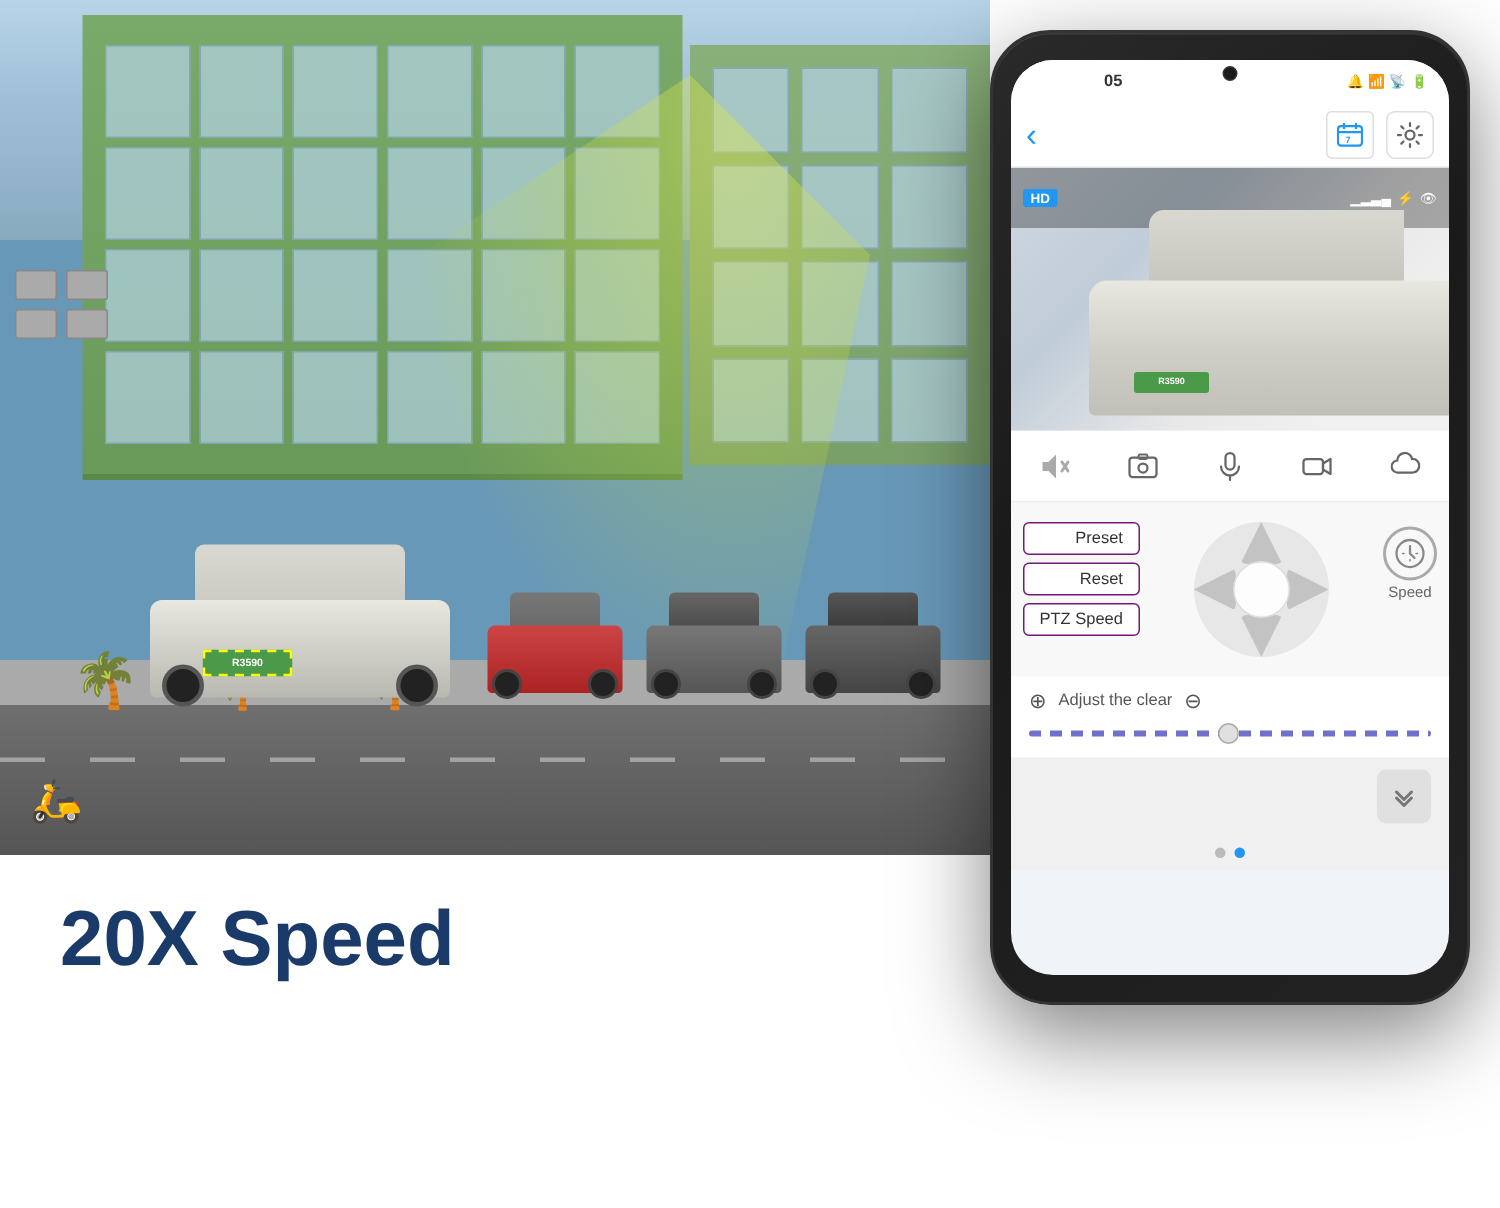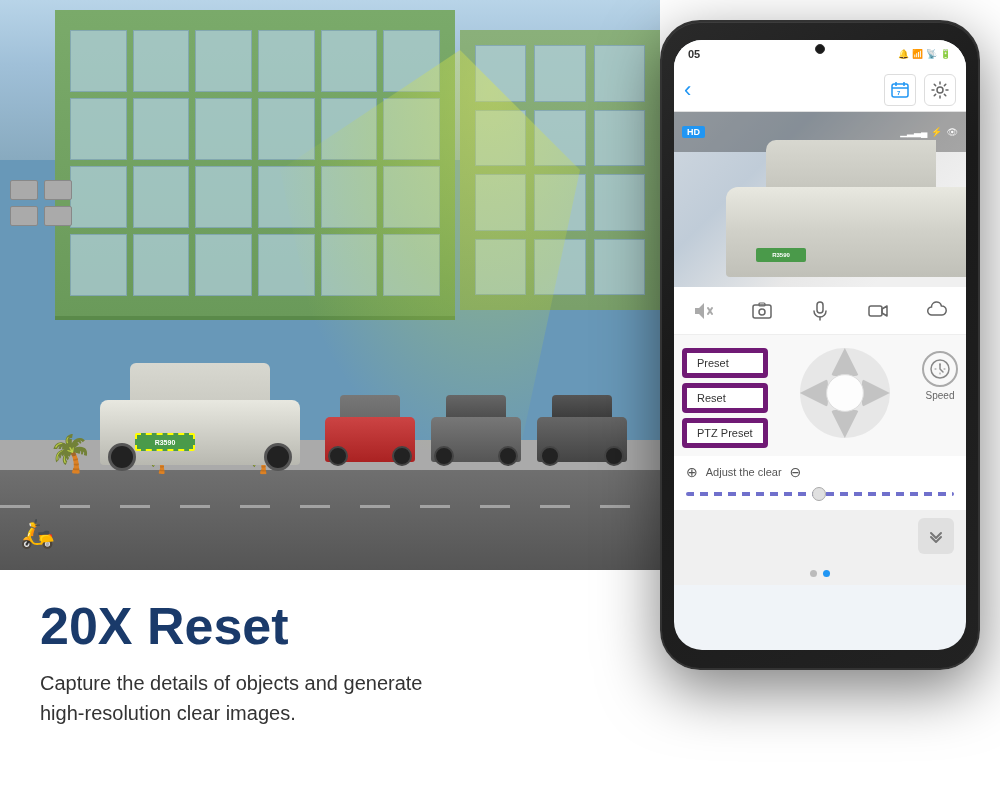--- a/index.html
+++ b/index.html
@@ -206,21 +206,21 @@
     .status-bar {
       height: 28px;
       background: #fff;
       display: flex;
       align-items: center;
       justify-content: space-between;
       padding: 0 14px;
       font-size: 10px;
       color: #333;
     }
-    .status-time { font-weight: bold; font-size: 11px; }
+    .status-time { font-weight: bold; font-size: 11px; margin-left: 48px; }
     .status-icons { display: flex; gap: 3px; align-items: center; }
 
     
     .app-header {
       height: 44px;
       background: #fff;
       display: flex;
       align-items: center;
       padding: 0 10px;
       border-bottom: 1px solid #e0e0e0;
@@ -348,27 +348,27 @@
 
     
     .ptz-buttons {
       display: flex;
       flex-direction: column;
       gap: 5px;
       padding-top: 5px;
     }
     .ptz-btn {
       background: #fff;
-      border: 5px solid #701a75;
+      border: 1px solid #701a75;
       border-radius: 4px;
       padding: 4px 10px;
       font-size: 11px;
       color: #333;
       cursor: pointer;
-      text-align: left;
+      text-align: right;
       min-width: 65px;
     }
 
     
     .dpad-container {
       flex: 1;
       display: flex;
       justify-content: center;
       align-items: center;
       padding: 5px 0;
@@ -628,25 +628,21 @@
     <div style="position:absolute;top:180px;left:10px;display:grid;grid-template-columns:1fr 1fr;gap:6px;">
       <div style="width:28px;height:20px;background:#aaa;border:1px solid #888;border-radius:2px;"></div>
       <div style="width:28px;height:20px;background:#aaa;border:1px solid #888;border-radius:2px;"></div>
       <div style="width:28px;height:20px;background:#aaa;border:1px solid #888;border-radius:2px;"></div>
       <div style="width:28px;height:20px;background:#aaa;border:1px solid #888;border-radius:2px;"></div>
     </div>
   </div>
 </div>
 
 <div class="bottom-text">
-  <div class="zoom-title">20X Reset</div>
-  <div class="zoom-desc">
-    <span>Capture the details of objects and generate</span><br>
-    <span>high-resolution clear images.</span>
-  </div>
+  <div class="zoom-title">20X Speed</div>
 </div>
 
 <div class="phone-container">
   <div class="phone">
     <div class="front-cam"></div>
 
     <div class="phone-screen">
 
       <div class="status-bar">
         <span class="status-time">05</span>
@@ -732,21 +728,21 @@
             <path d="M15 14H5a4 4 0 01-.5-8 5 5 0 019.9-1A3 3 0 0115 14z" stroke="#666" stroke-width="1.5"></path>
           </svg>
         </div>
       </div>
 
       <div class="ptz-area">
 
         <div class="ptz-buttons">
           <button class="ptz-btn">Preset</button>
           <button class="ptz-btn">Reset</button>
-          <button class="ptz-btn">PTZ Preset</button>
+          <button class="ptz-btn">PTZ Speed</button>
         </div>
 
         <div class="dpad-container">
           <div class="dpad">
 
             <div style="position:absolute;top:50%;left:50%;transform:translate(-50%,-50%);width:90px;height:90px;border-radius:50%;background:rgba(220,220,220,0.6);"></div>
             <div class="dpad-arrow dpad-up"></div>
             <div class="dpad-arrow dpad-down"></div>
             <div class="dpad-arrow dpad-left"></div>
             <div class="dpad-arrow dpad-right"></div>

